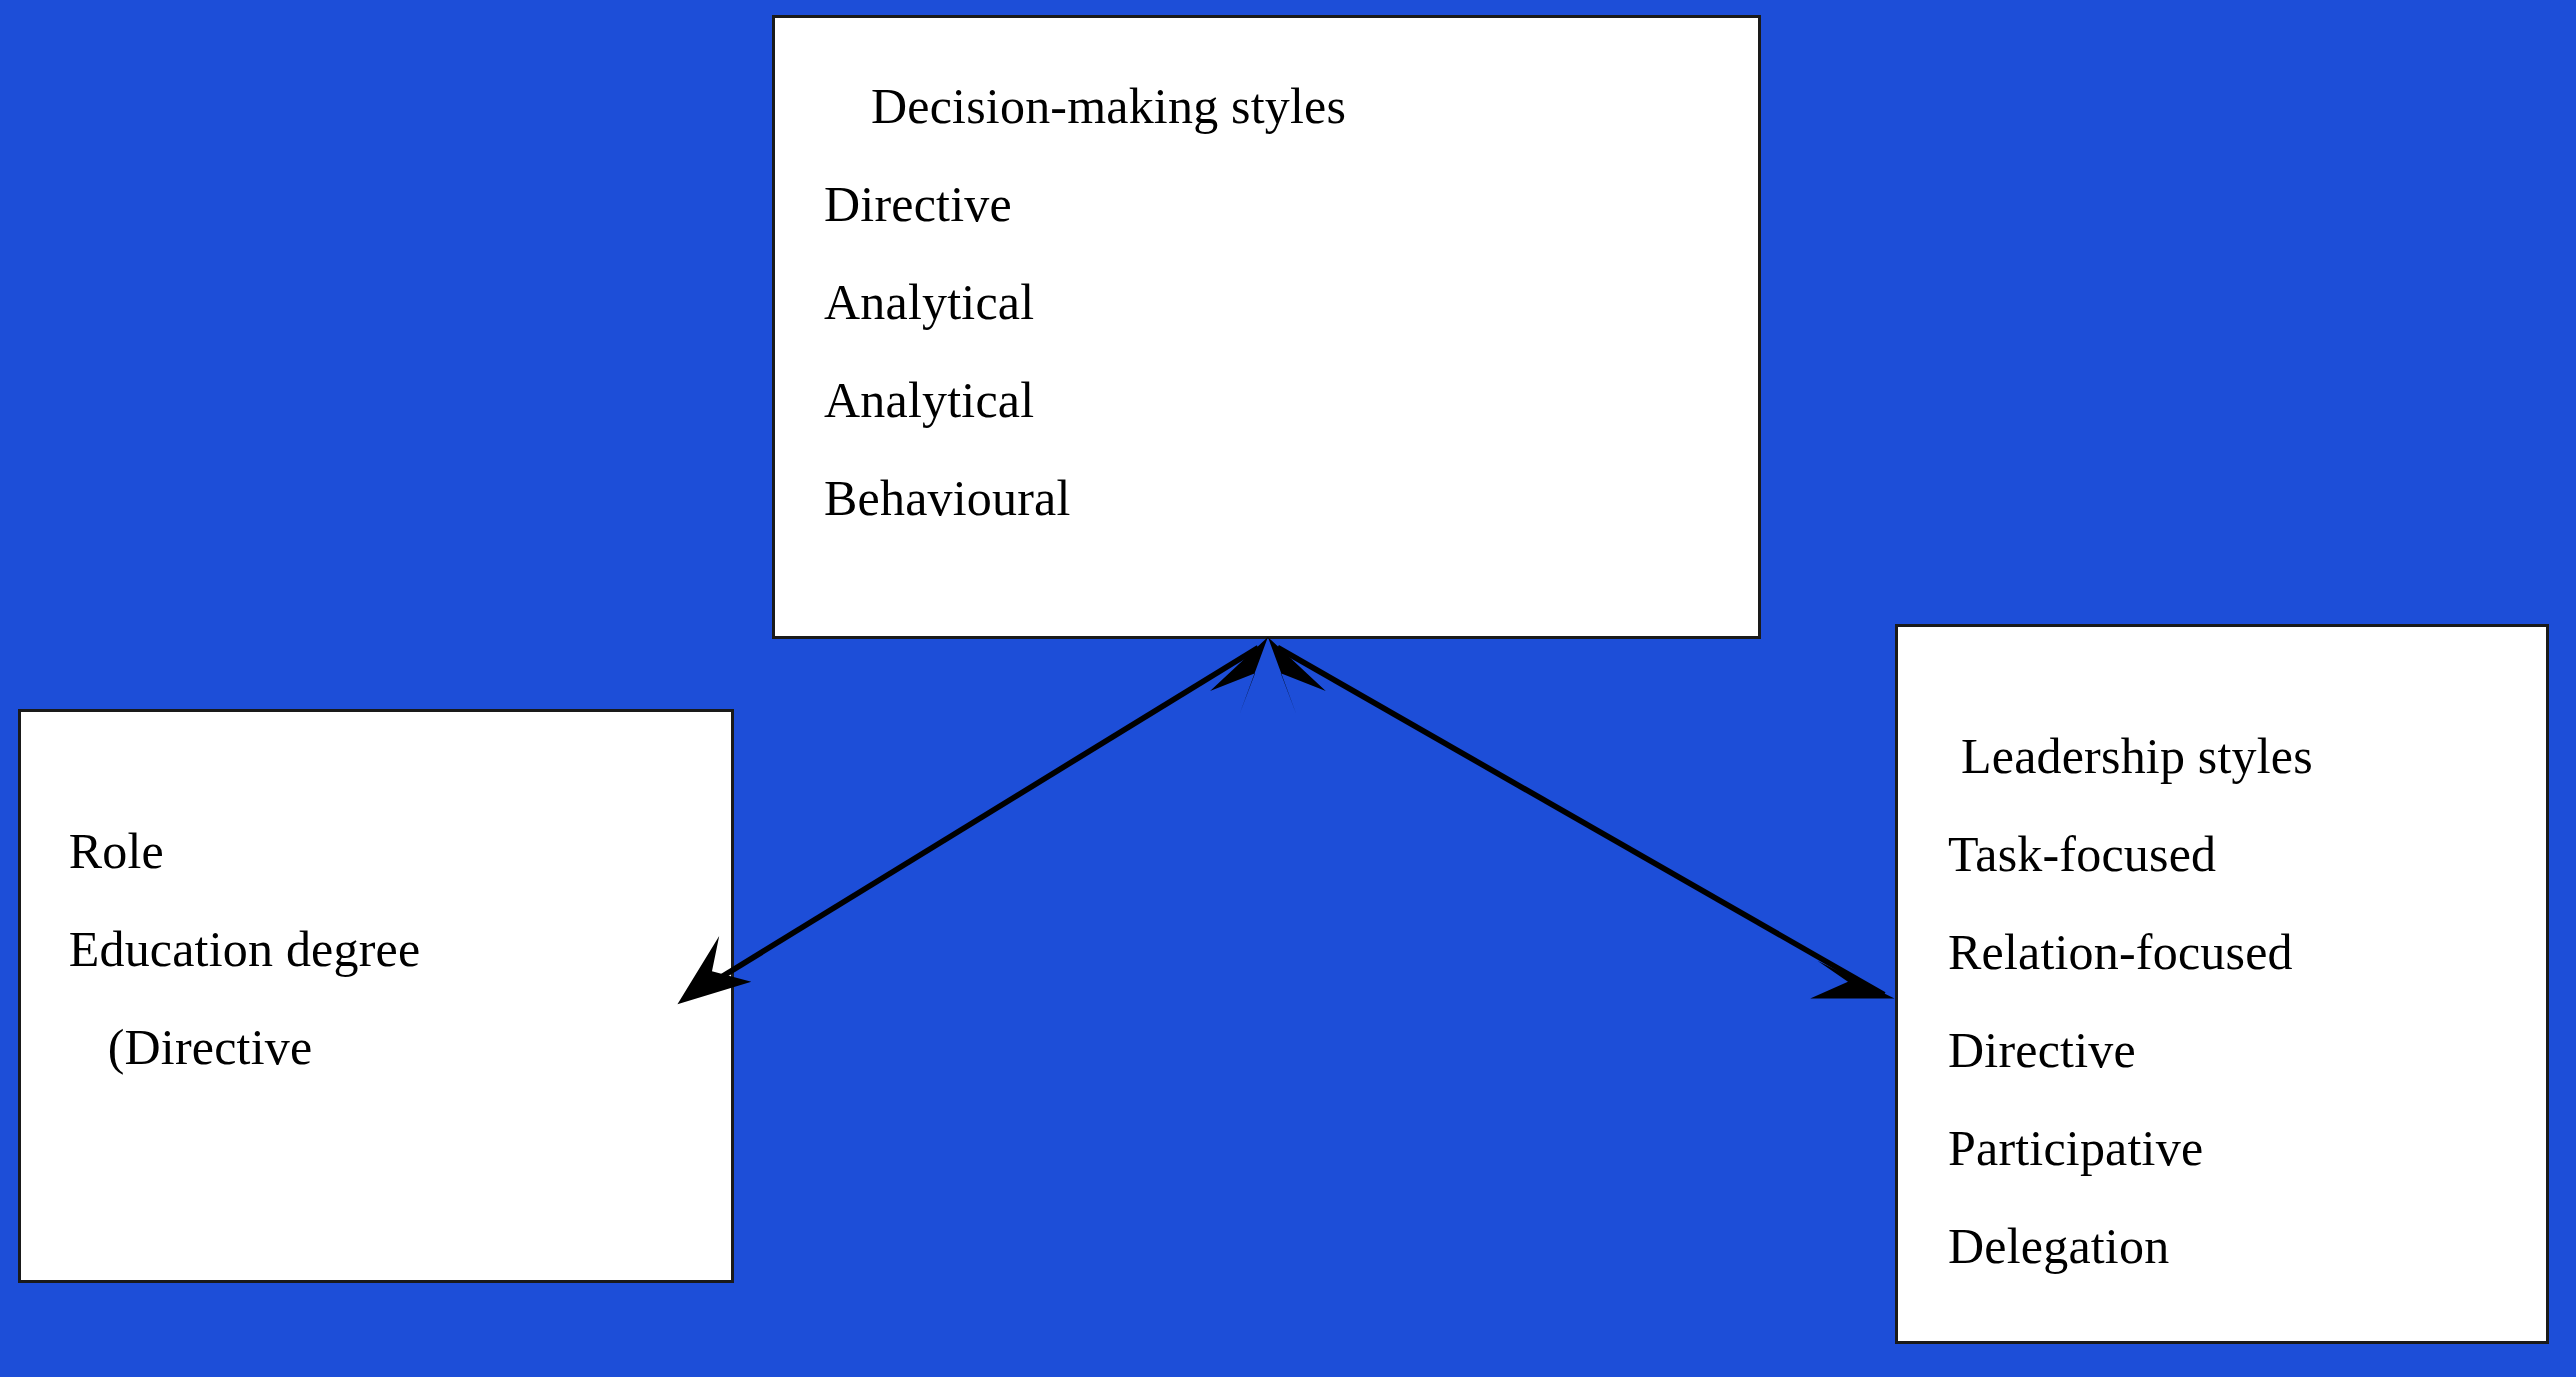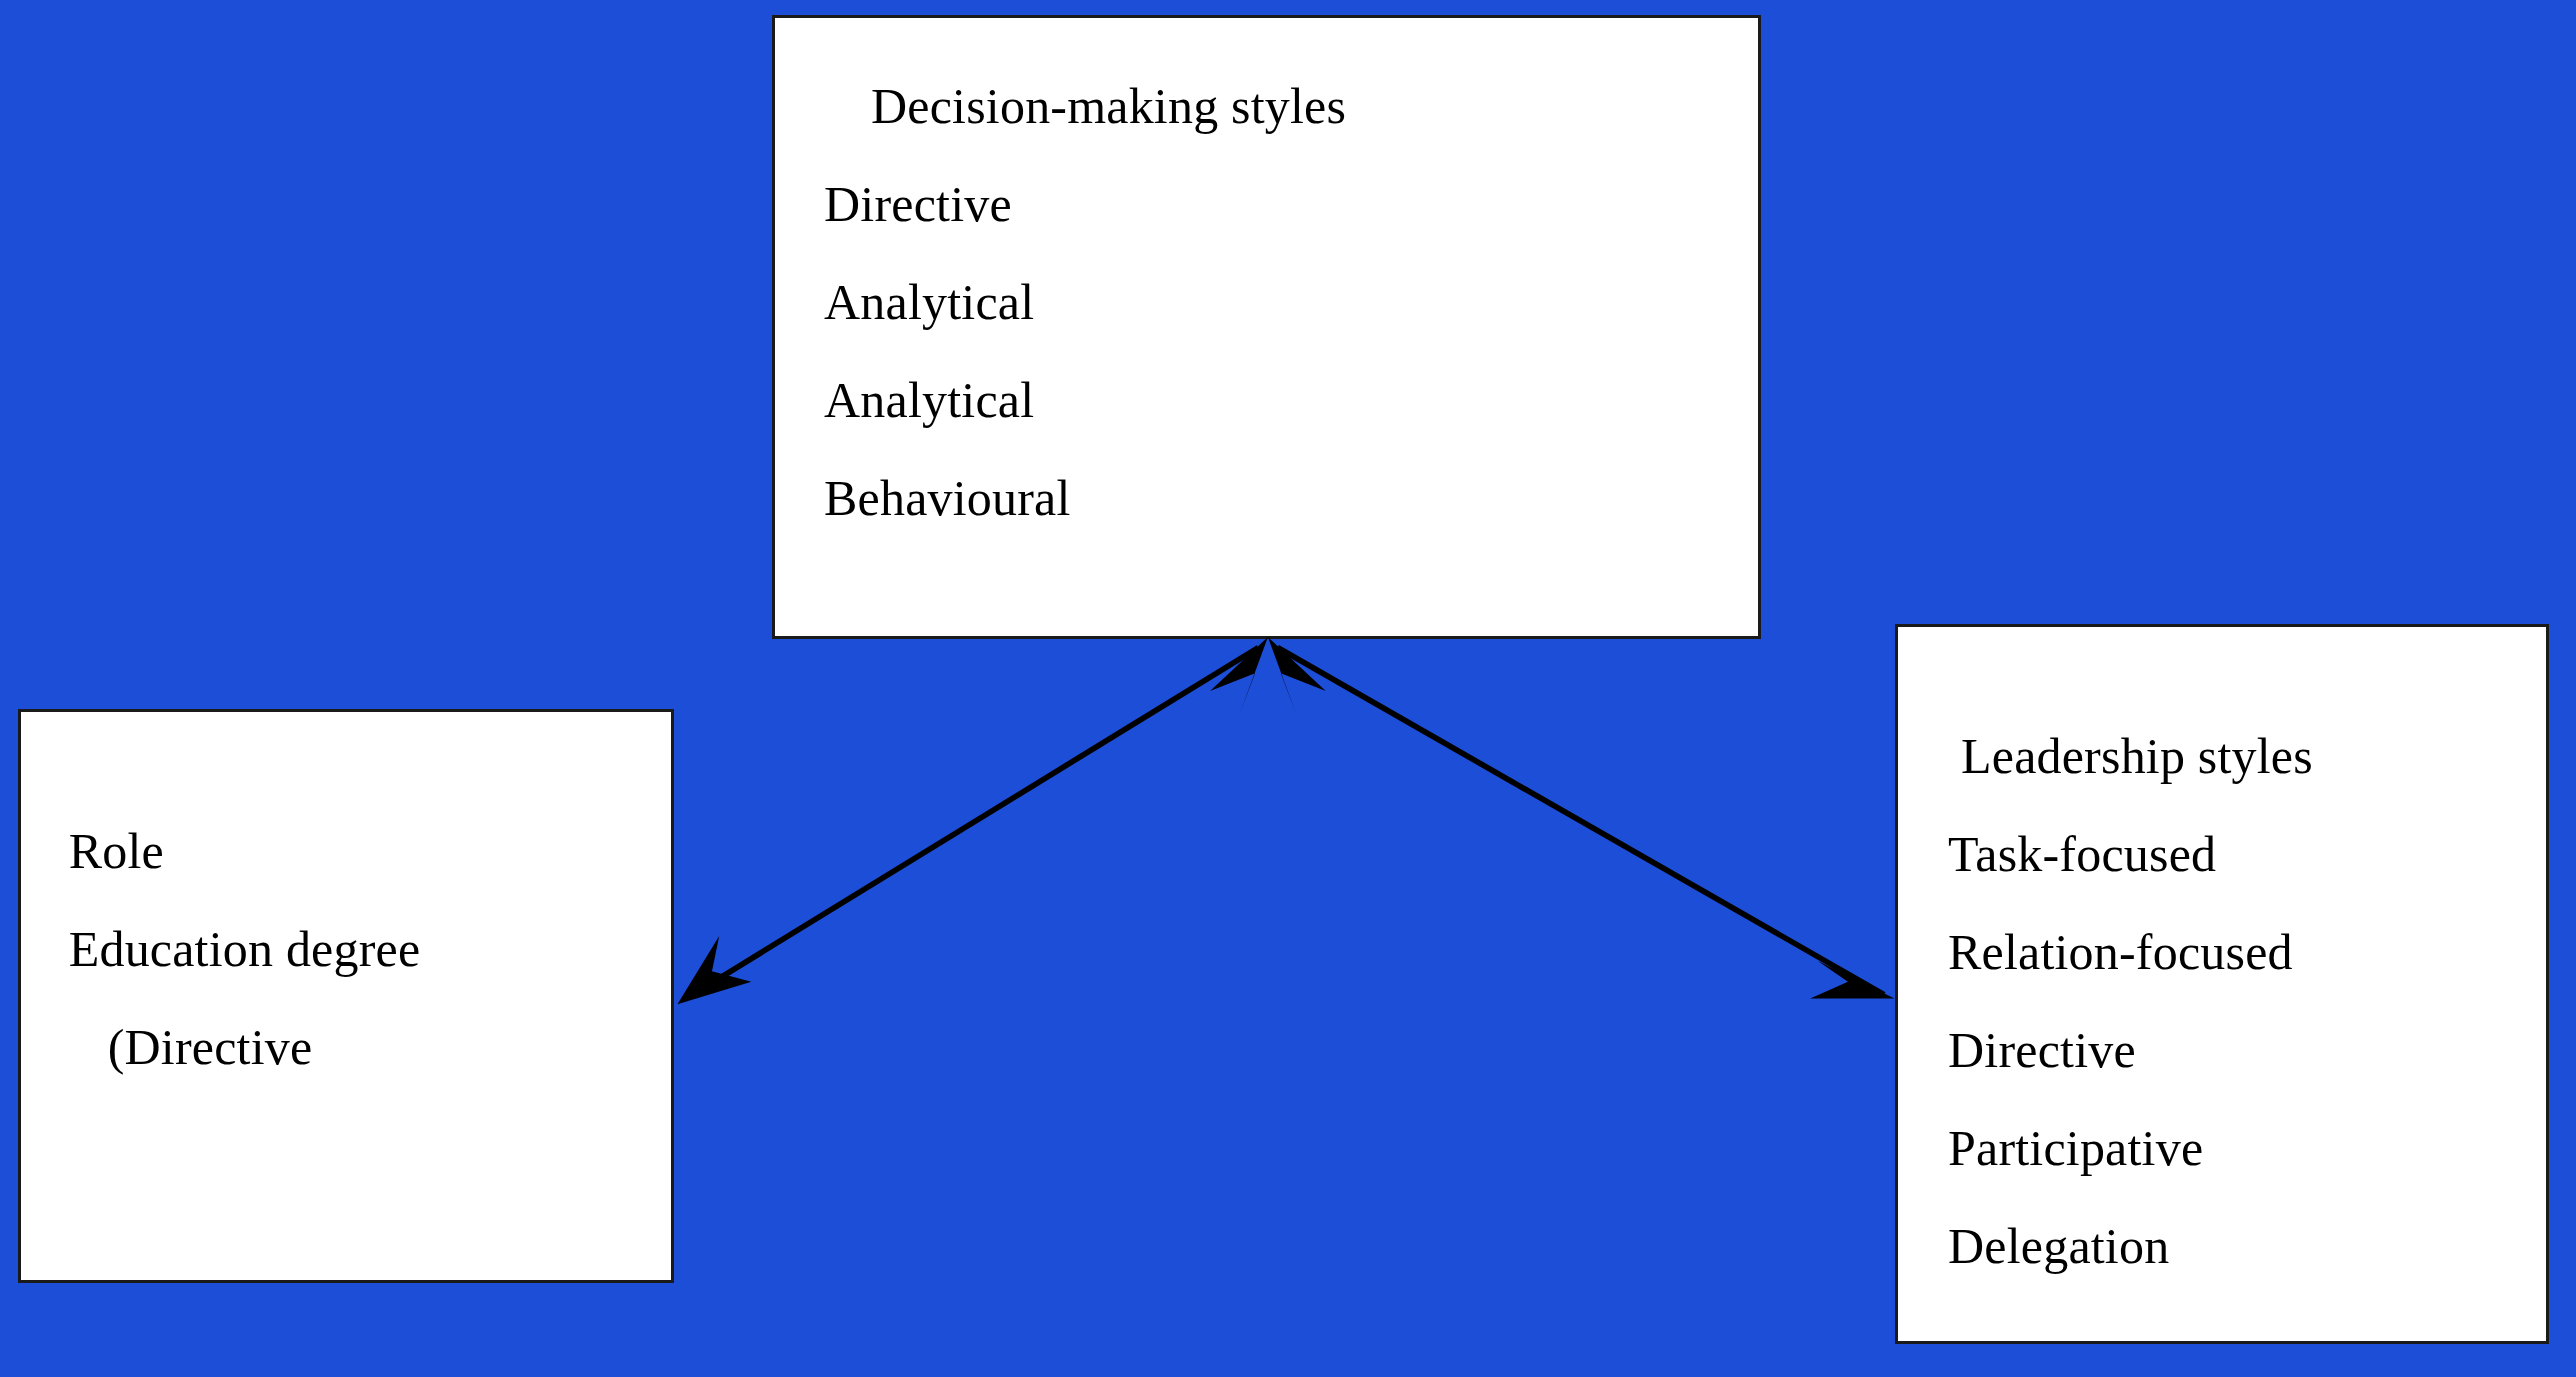--- a/index.html
+++ b/index.html
@@ -42,21 +42,21 @@
     width: 989px;
     height: 624px;
   }
   #box-decision .box-inner { padding: 39px 0 0 49px; }
   #box-decision .title { padding-left: 47px; }
 
   
   #box-role {
     left: 17.7px;
     top: 709px;
-    width: 656px;
+    width: 716px;
     height: 574px;
   }
   #box-role .box-inner { padding: 90px 0 0 48px; }
   #box-role .indent { padding-left: 39px; }
 
   
   #box-leadership {
     left: 1895px;
     top: 624px;
     width: 654px;

